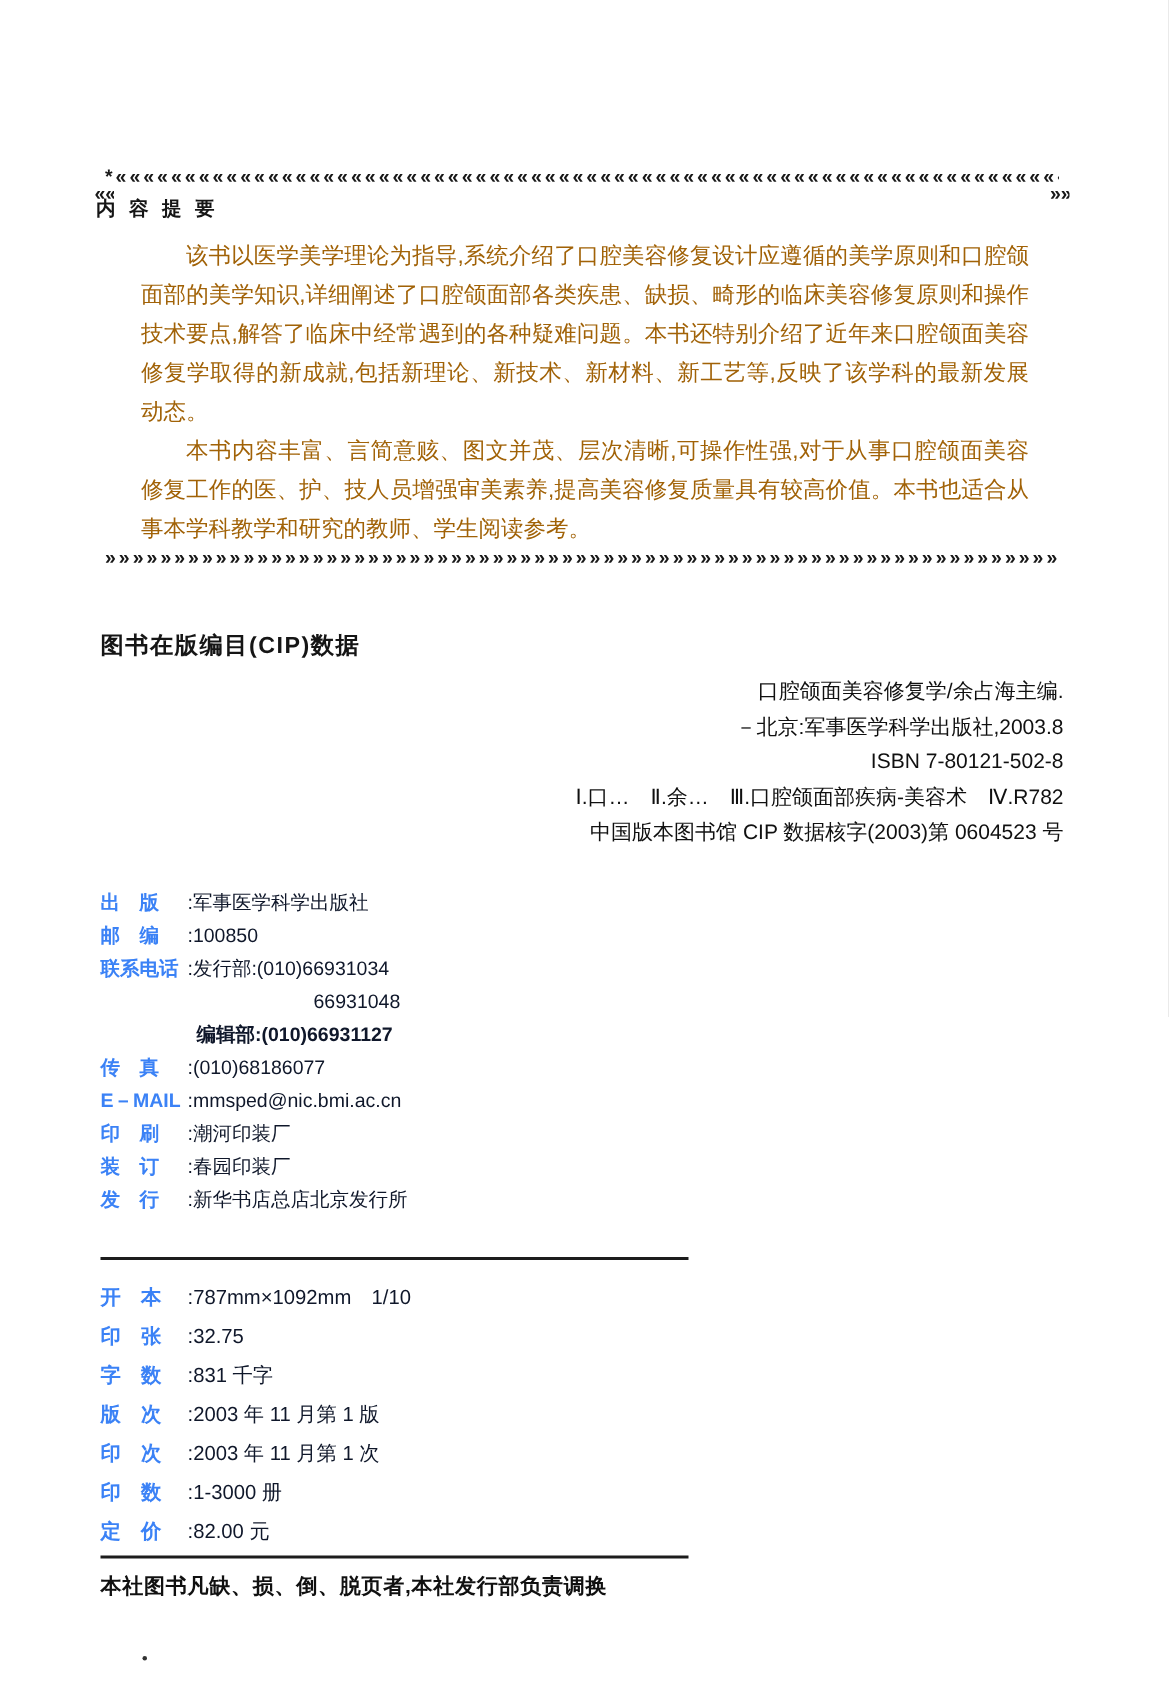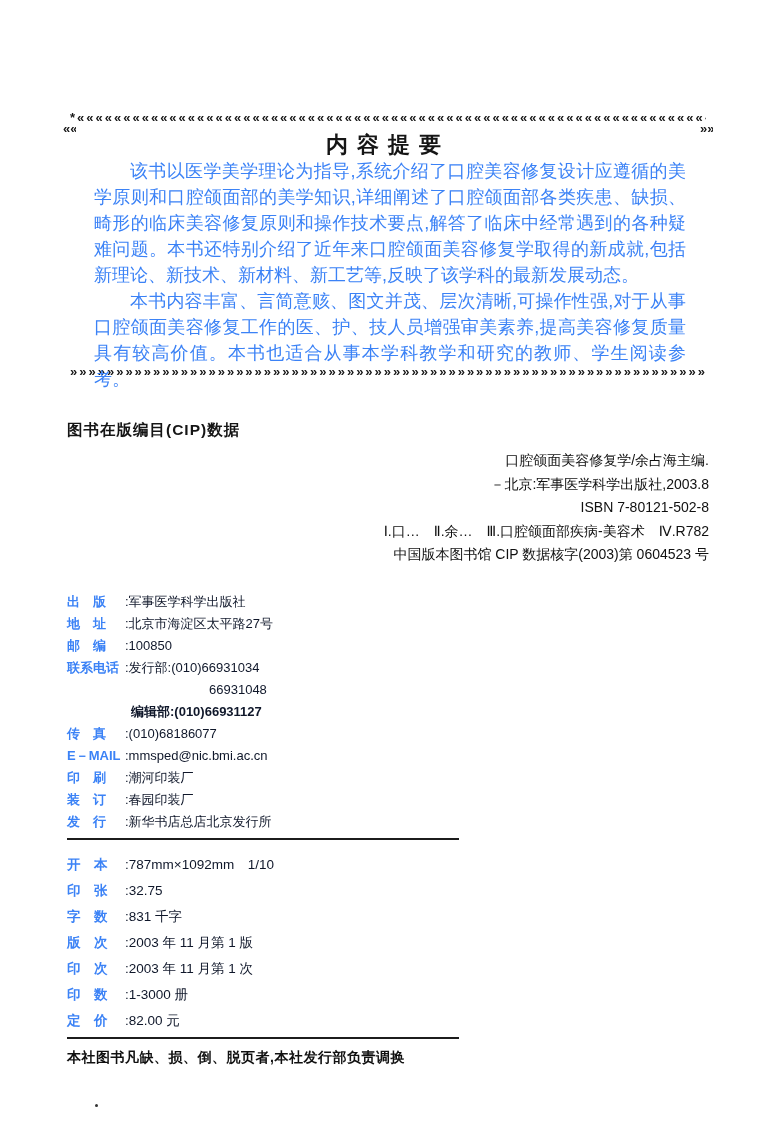--- a/index.html
+++ b/index.html
@@ -32,30 +32,30 @@
     position:absolute; top:10px; bottom:10px; width:13px;
     overflow:hidden; word-break:break-all;
     font-size:13px; font-weight:bold; line-height:10.5px;
     color:#181818;
   }
   .frame-left { left:-1px; }
   .frame-right { right:-1px; }
 
   .summary-title {
     position:absolute; top:16px; left:0; right:0;
-    text-align:center;
-    font-size:22px; font-weight:bold; letter-spacing:9px;
+    text-align:left;
+    font-size:13px; font-weight:bold; letter-spacing:9px;
   }
   .summary-body {
     position:absolute; top:44px; left:30px; right:26px;
   }
   .summary-body p {
-    font-size:18px; line-height:26px;
+    font-size:15px; line-height:26px;
     text-align:justify; text-indent:2em;
-    color:#3b82f6;
+    color:#a16207;
   }
 
   
   .cip-heading {
     position:absolute; left:67px; top:420px;
     font-size:15.5px; font-weight:bold; letter-spacing:1px;
   }
   .cip-lines {
     position:absolute; left:67px; top:449px; right:70px;
   }
@@ -124,21 +124,20 @@
   <div class="cip-lines">
     <div class="cip-line">口腔颌面美容修复学/余占海主编.</div>
     <div class="cip-line">－北京:军事医学科学出版社,2003.8</div>
     <div class="cip-line">ISBN 7-80121-502-8</div>
     <div class="cip-line">Ⅰ.口…　Ⅱ.余…　Ⅲ.口腔颌面部疾病-美容术　Ⅳ.R782</div>
     <div class="cip-line">中国版本图书馆 CIP 数据核字(2003)第 0604523 号</div>
   </div>
 
   <div class="imprint">
     <div class="imp-row"><span class="imp-label">出　版</span><span class="imp-value">:军事医学科学出版社</span></div>
-    <div class="imp-row"><span class="imp-label">地　址</span><span class="imp-value">:北京市海淀区太平路27号</span></div>
     <div class="imp-row"><span class="imp-label">邮　编</span><span class="imp-value">:100850</span></div>
     <div class="imp-row"><span class="imp-label">联系电话</span><span class="imp-value">:发行部:(010)66931034</span></div>
     <div class="imp-row cont-num"><span class="imp-label"></span><span class="imp-value">66931048</span></div>
     <div class="imp-row cont-dept"><span class="imp-label"></span><span class="imp-value">编辑部:(010)66931127</span></div>
     <div class="imp-row"><span class="imp-label">传　真</span><span class="imp-value">:(010)68186077</span></div>
     <div class="imp-row"><span class="imp-label">E－MAIL</span><span class="imp-value">:mmsped@nic.bmi.ac.cn</span></div>
     <div class="imp-row"><span class="imp-label">印　刷</span><span class="imp-value">:潮河印装厂</span></div>
     <div class="imp-row"><span class="imp-label">装　订</span><span class="imp-value">:春园印装厂</span></div>
     <div class="imp-row"><span class="imp-label">发　行</span><span class="imp-value">:新华书店总店北京发行所</span></div>
   </div>

